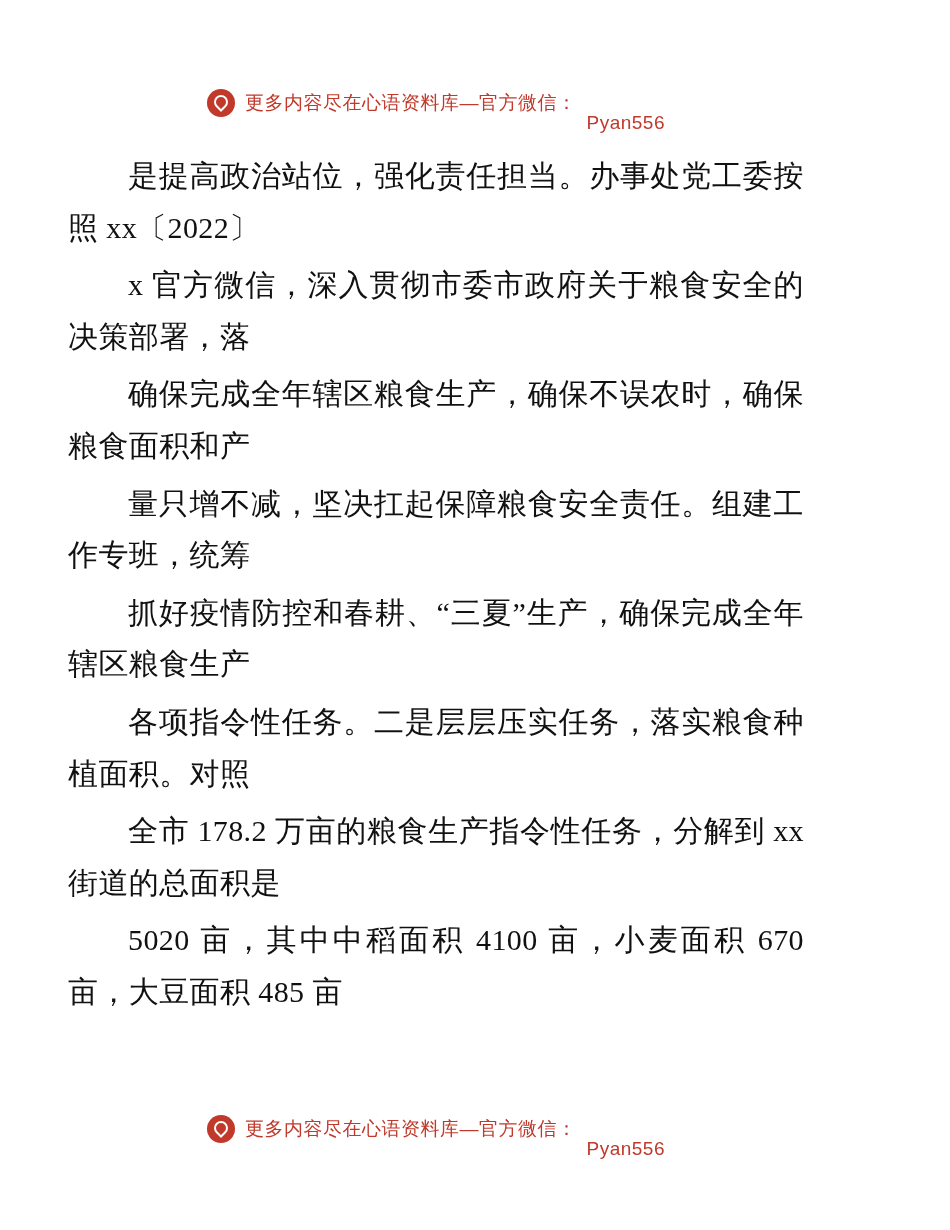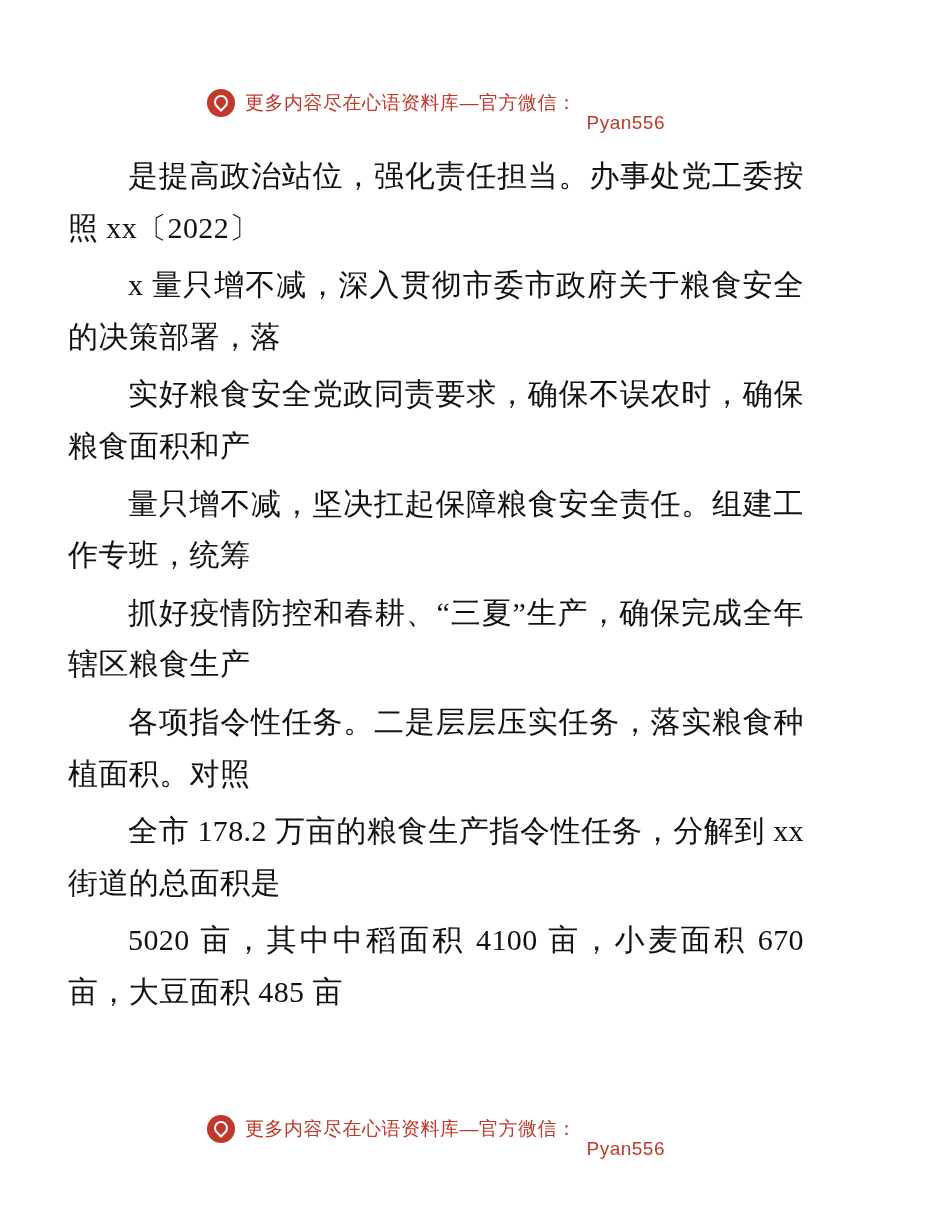--- a/index.html
+++ b/index.html
@@ -97,22 +97,22 @@
 <div class="page">
 
   <div class="watermark watermark-top">
     <span class="wm-logo"></span>
     <span class="wm-text">更多内容尽在心语资料库—官方微信：</span>
     <span class="wm-wechat">Pyan556</span>
   </div>
 
   <div class="content">
     <p class="para">是提高政治站位，强化责任担当。办事处党工委按照 xx〔2022〕</p>
-    <p class="para">x 量只增不减，深入贯彻市委市政府关于粮食安全的决策部署，落</p>
-    <p class="para">实好粮食安全党政同责要求，确保不误农时，确保粮食面积和产</p>
+    <p class="para">x 官方微信，深入贯彻市委市政府关于粮食安全的决策部署，落</p>
+    <p class="para">确保完成全年辖区粮食生产，确保不误农时，确保粮食面积和产</p>
     <p class="para">量只增不减，坚决扛起保障粮食安全责任。组建工作专班，统筹</p>
     <p class="para">抓好疫情防控和春耕、“三夏”生产，确保完成全年辖区粮食生产</p>
     <p class="para">各项指令性任务。二是层层压实任务，落实粮食种植面积。对照</p>
     <p class="para">全市 178.2 万亩的粮食生产指令性任务，分解到 xx 街道的总面积是</p>
     <p class="para">5020 亩，其中中稻面积 4100 亩，小麦面积 670 亩，大豆面积 485 亩</p>
   </div>
 
   <div class="watermark watermark-bottom">
     <span class="wm-logo"></span>
     <span class="wm-text">更多内容尽在心语资料库—官方微信：</span>

